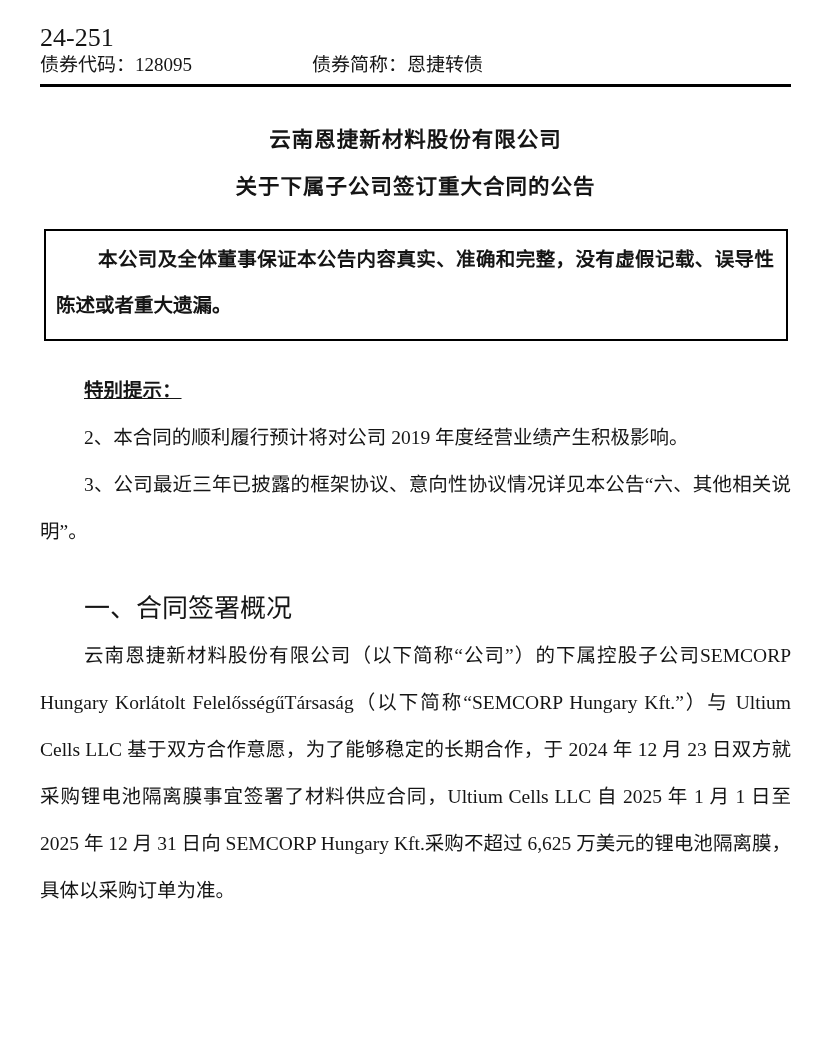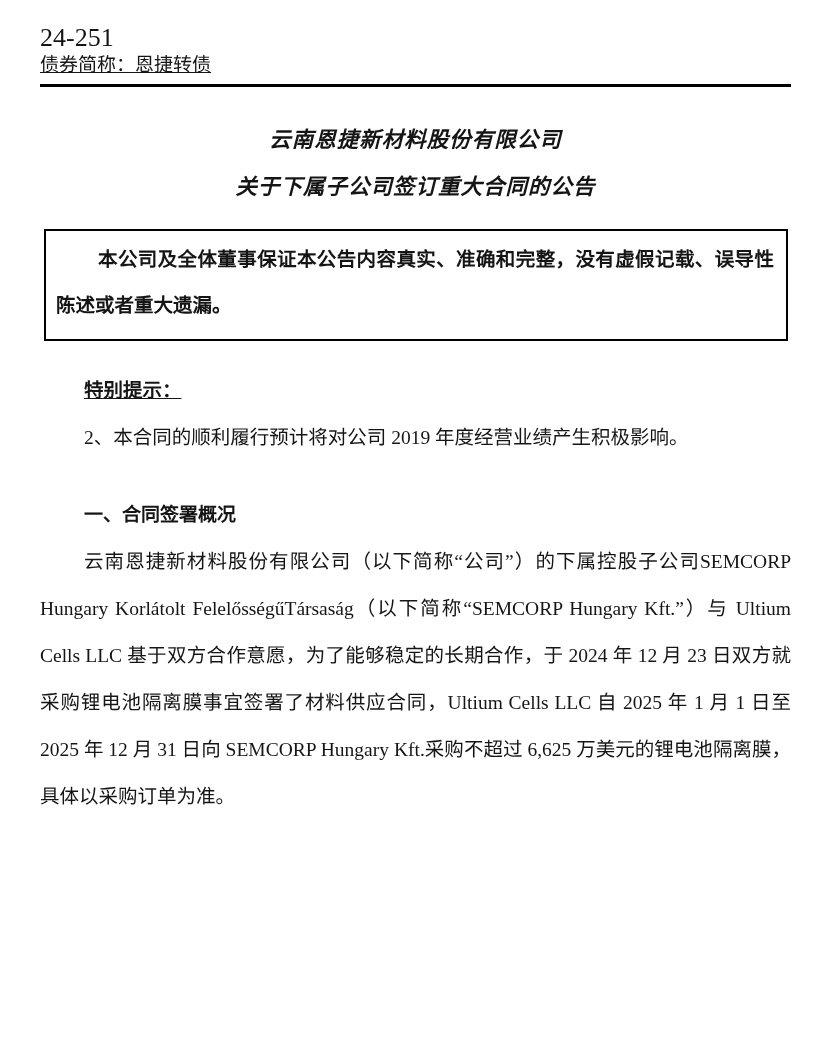--- a/index.html
+++ b/index.html
@@ -33,33 +33,31 @@
     line-height: 28px;
     padding-bottom: 5px;
     border-bottom: 3px solid #000000;
   }
   .bond-code-group {
     width: 272px;
     white-space: nowrap;
   }
   .bond-name-group {
     white-space: nowrap;
-    text-decoration: underline;
   }
   
   .title-block {
     margin-top: 30px;
     text-align: center;
   }
   .title-line {
     font-size: 21.5px;
     font-weight: bold;
     line-height: 47px;
     letter-spacing: 1px;
-    font-style: italic;
   }
   
   .disclaimer-box {
     box-sizing: border-box;
     margin: 18px 3px 0 4px;
     border: 2px solid #000000;
     padding: 6px 12px 10px 10px;
   }
   .disclaimer-text {
     margin: 0;
@@ -81,51 +79,55 @@
   .body-para {
     margin: 0;
     font-size: 19.5px;
     line-height: 47px;
     text-indent: 44px;
     text-align: justify;
     word-break: break-word;
   }
   .section-heading {
     margin: 30px 0 0 0;
-    font-size: 19px;
-    font-weight: bold;
+    font-size: 26px;
+    font-weight: normal;
     line-height: 47px;
     text-indent: 44px;
   }
 </style>
 </head>
 <body>
 
 <div class="page">
 
   <div class="doc-number">24-251</div>
 
   <div class="bond-line">
+    <div class="bond-code-group">
+      <span>债券代码：</span><span>128095</span>
+    </div>
     <div class="bond-name-group">
       <span>债券简称：</span><span>恩捷转债</span>
     </div>
   </div>
 
   <div class="title-block">
     <div class="title-line">云南恩捷新材料股份有限公司</div>
     <div class="title-line">关于下属子公司签订重大合同的公告</div>
   </div>
 
   <div class="disclaimer-box">
     <p class="disclaimer-text">本公司及全体董事保证本公告内容真实、准确和完整，没有虚假记载、误导性陈述或者重大遗漏。</p>
   </div>
 
   <p class="special-heading">特别提示：</p>
 
 
   <p class="body-para">2、本合同的顺利履行预计将对公司 2019 年度经营业绩产生积极影响。</p>
 
+  <p class="body-para">3、公司最近三年已披露的框架协议、意向性协议情况详见本公告“六、其他相关说明”。</p>
 
   <p class="section-heading">一、合同签署概况</p>
 
   <p class="body-para">云南恩捷新材料股份有限公司（以下简称“公司”）的下属控股子公司SEMCORP Hungary Korlátolt FelelősségűTársaság（以下简称“SEMCORP Hungary Kft.”）与 Ultium Cells LLC 基于双方合作意愿，为了能够稳定的长期合作，于 2024 年 12 月 23 日双方就采购锂电池隔离膜事宜签署了材料供应合同，Ultium Cells LLC 自 2025 年 1 月 1 日至 2025 年 12 月 31 日向 SEMCORP Hungary Kft.采购不超过 6,625 万美元的锂电池隔离膜，具体以采购订单为准。</p>
 
 </div>
 
 </body></html>

